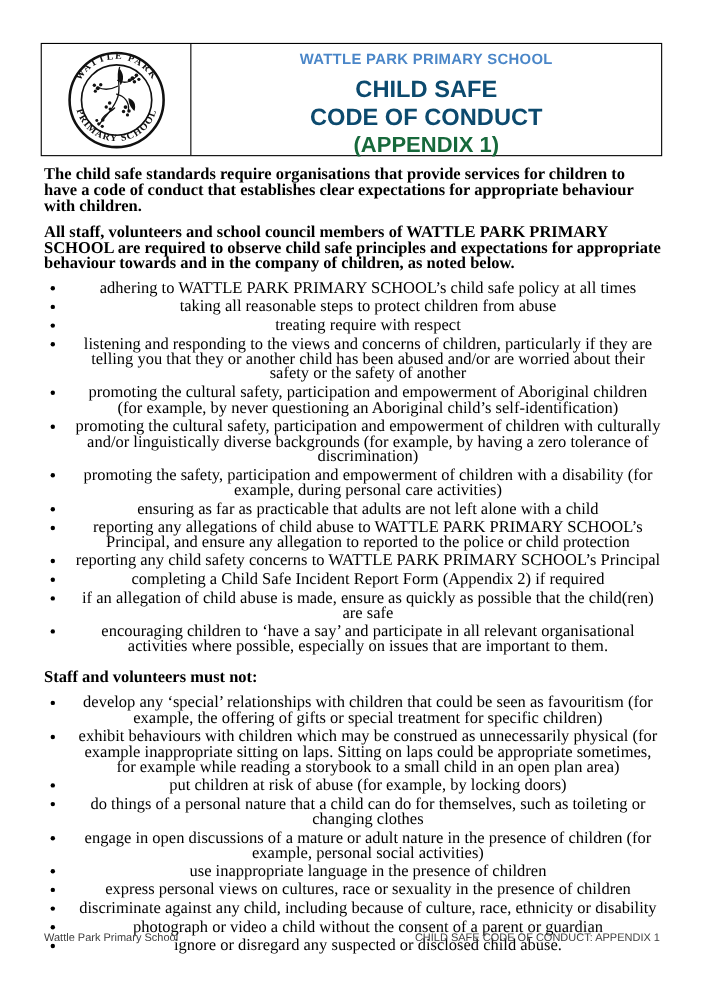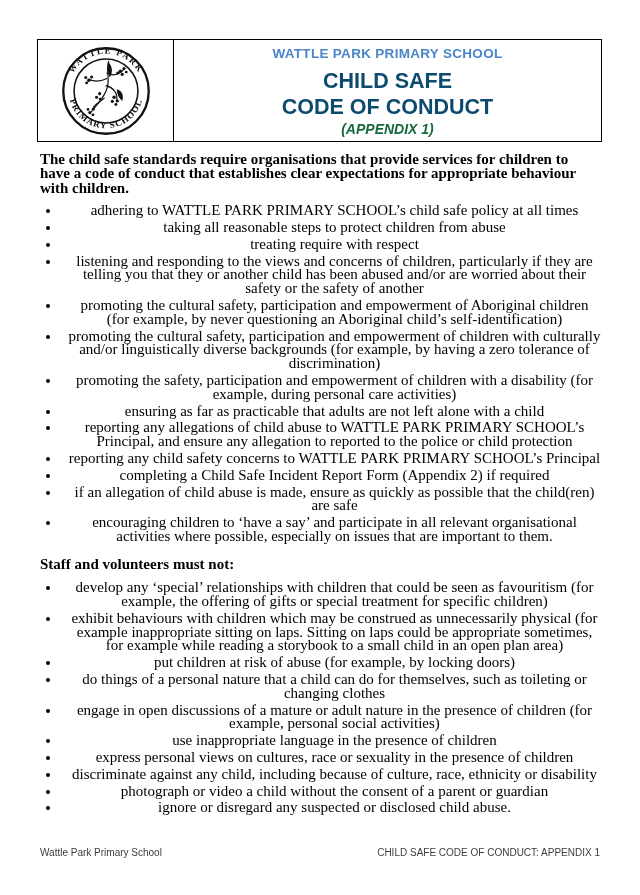--- a/index.html
+++ b/index.html
@@ -46,23 +46,22 @@
     margin-top: 2px;
   }
   .doc-title {
     font-size: 21.5px;
     font-weight: bold;
     color: #0c4a6e;
     line-height: 26px;
     margin-top: 7px;
   }
   .appendix {
-    font-size: 14px;
+    font-size: 20px;
     font-weight: bold;
-    font-style: italic;
     color: #17693B;
     margin-top: 1px;
   }
 
   
   .content {
     position: absolute;
     left: 40px;
     top: 152px;
     width: 561px;
@@ -156,20 +155,21 @@
       <div class="doc-title">
         <div>CHILD SAFE</div>
         <div>CODE OF CONDUCT</div>
       </div>
       <div class="appendix">(APPENDIX 1)</div>
     </div>
   </div>
 
   <div class="content">
     <p class="bold">The child safe standards require organisations that provide services for children to have a code of conduct that establishes clear expectations for appropriate behaviour with children.</p>
+    <p class="bold">All staff, volunteers and school council members of WATTLE PARK PRIMARY SCHOOL are required to observe child safe principles and expectations for appropriate behaviour towards and in the company of children, as noted below.</p>
 
     <ul>
         <li>adhering to WATTLE PARK PRIMARY SCHOOL’s child safe policy at all times</li>
         <li>taking all reasonable steps to protect children from abuse</li>
         <li>treating require with respect</li>
         <li>listening and responding to the views and concerns of children, particularly if they are telling you that they or another child has been abused and/or are worried about their safety or the safety of another</li>
         <li>promoting the cultural safety, participation and empowerment of Aboriginal children (for example, by never questioning an Aboriginal child’s self-identification)</li>
         <li>promoting the cultural safety, participation and empowerment of children with culturally and/or linguistically diverse backgrounds (for example, by having a zero tolerance of discrimination)</li>
         <li>promoting the safety, participation and empowerment of children with a disability (for example, during personal care activities)</li>
         <li>ensuring as far as practicable that adults are not left alone with a child</li>

